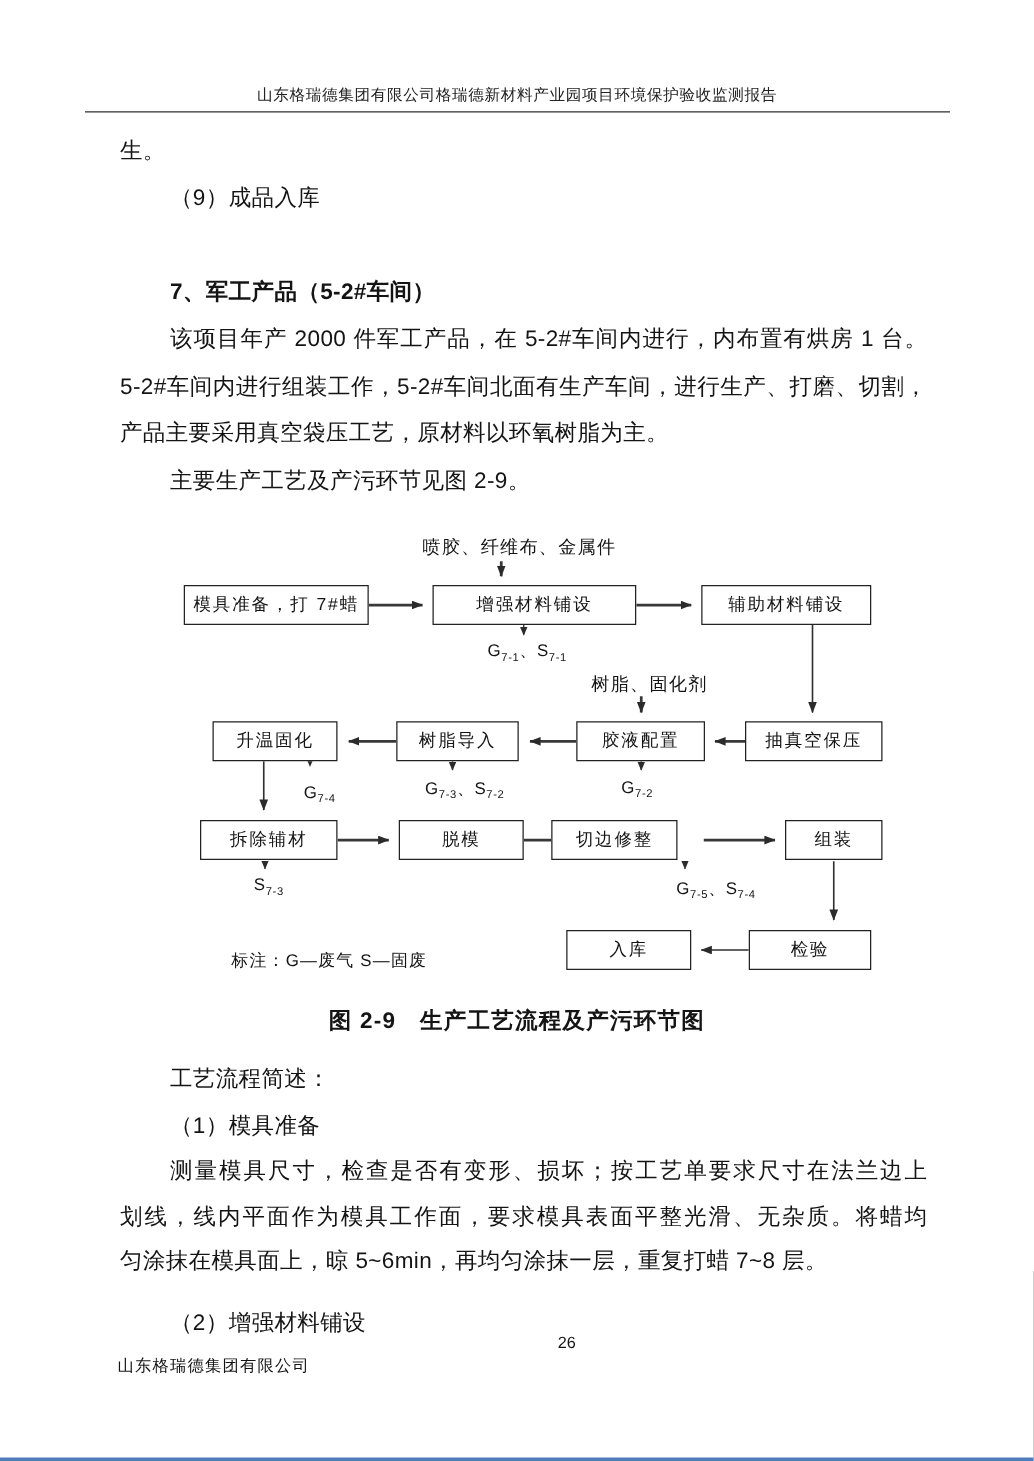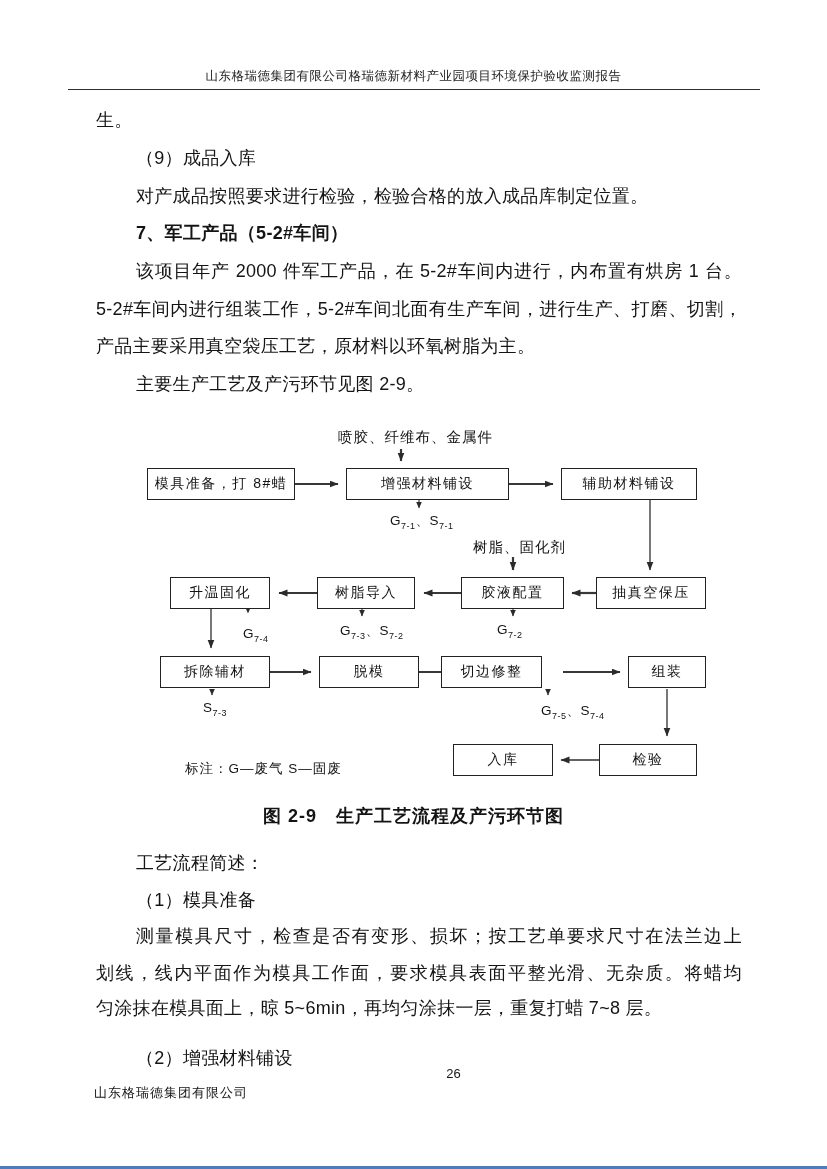--- a/index.html
+++ b/index.html
@@ -39,21 +39,20 @@
 </head>
 <body>
 
 <div class="page">
 
   <div class="hdr">山东格瑞德集团有限公司格瑞德新材料产业园项目环境保护验收监测报告</div>
   <div class="hdr-rule"></div>
 
   <div class="line" style="top:110px">生。</div>
   <div class="line indent" style="top:148px">（9）成品入库</div>
-  <div class="line indent" style="top:186px">对产成品按照要求进行检验，检验合格的放入成品库制定位置。</div>
   <div class="line indent bold" style="top:223px">7、军工产品（5-2#车间）</div>
   <div class="line indent fill" style="top:261px">该项目年产 2000 件军工产品，在 5-2#车间内进行，内布置有烘房 1 台。</div>
   <div class="line fill" style="top:299px">5-2#车间内进行组装工作，5-2#车间北面有生产车间，进行生产、打磨、切割，</div>
   <div class="line" style="top:336px">产品主要采用真空袋压工艺，原材料以环氧树脂为主。</div>
   <div class="line indent" style="top:374px">主要生产工艺及产污环节见图 2-9。</div>
 
   <div class="fc">
     <svg width="827" height="365" viewBox="0 0 827 365">
       <defs>
         <marker id="mA" markerWidth="10" markerHeight="8" refX="8.5" refY="3.5" orient="auto" markerUnits="userSpaceOnUse">
@@ -87,21 +86,21 @@
         <line x1="362" y1="184" x2="362" y2="191" marker-end="url(#mS)"></line>
         <line x1="248" y1="184" x2="248" y2="188" marker-end="url(#mS)"></line>
         <line x1="212" y1="264" x2="212" y2="270" marker-end="url(#mS)"></line>
         <line x1="548" y1="264" x2="548" y2="270" marker-end="url(#mS)"></line>
       </g>
     </svg>
 
     <div class="feed" style="left:338px; top:3px">喷胶、纤维布、金属件</div>
     <div class="feed" style="left:473px; top:113px">树脂、固化剂</div>
 
-    <div class="fbox" style="left:147px; top:43px;  width:148px">模具准备，打 8#蜡</div>
+    <div class="fbox" style="left:147px; top:43px;  width:148px">模具准备，打 7#蜡</div>
     <div class="fbox" style="left:346px; top:43px;  width:163px">增强材料铺设</div>
     <div class="fbox" style="left:561px; top:43px;  width:136px">辅助材料铺设</div>
     <div class="fbox" style="left:170px; top:152px; width:100px">升温固化</div>
     <div class="fbox" style="left:317px; top:152px; width:98px">树脂导入</div>
     <div class="fbox" style="left:461px; top:152px; width:103px">胶液配置</div>
     <div class="fbox" style="left:596px; top:152px; width:110px">抽真空保压</div>
     <div class="fbox" style="left:160px; top:231px; width:110px">拆除辅材</div>
     <div class="fbox" style="left:319px; top:231px; width:100px">脱模</div>
     <div class="fbox" style="left:441px; top:231px; width:101px">切边修整</div>
     <div class="fbox" style="left:628px; top:231px; width:78px">组装</div>

